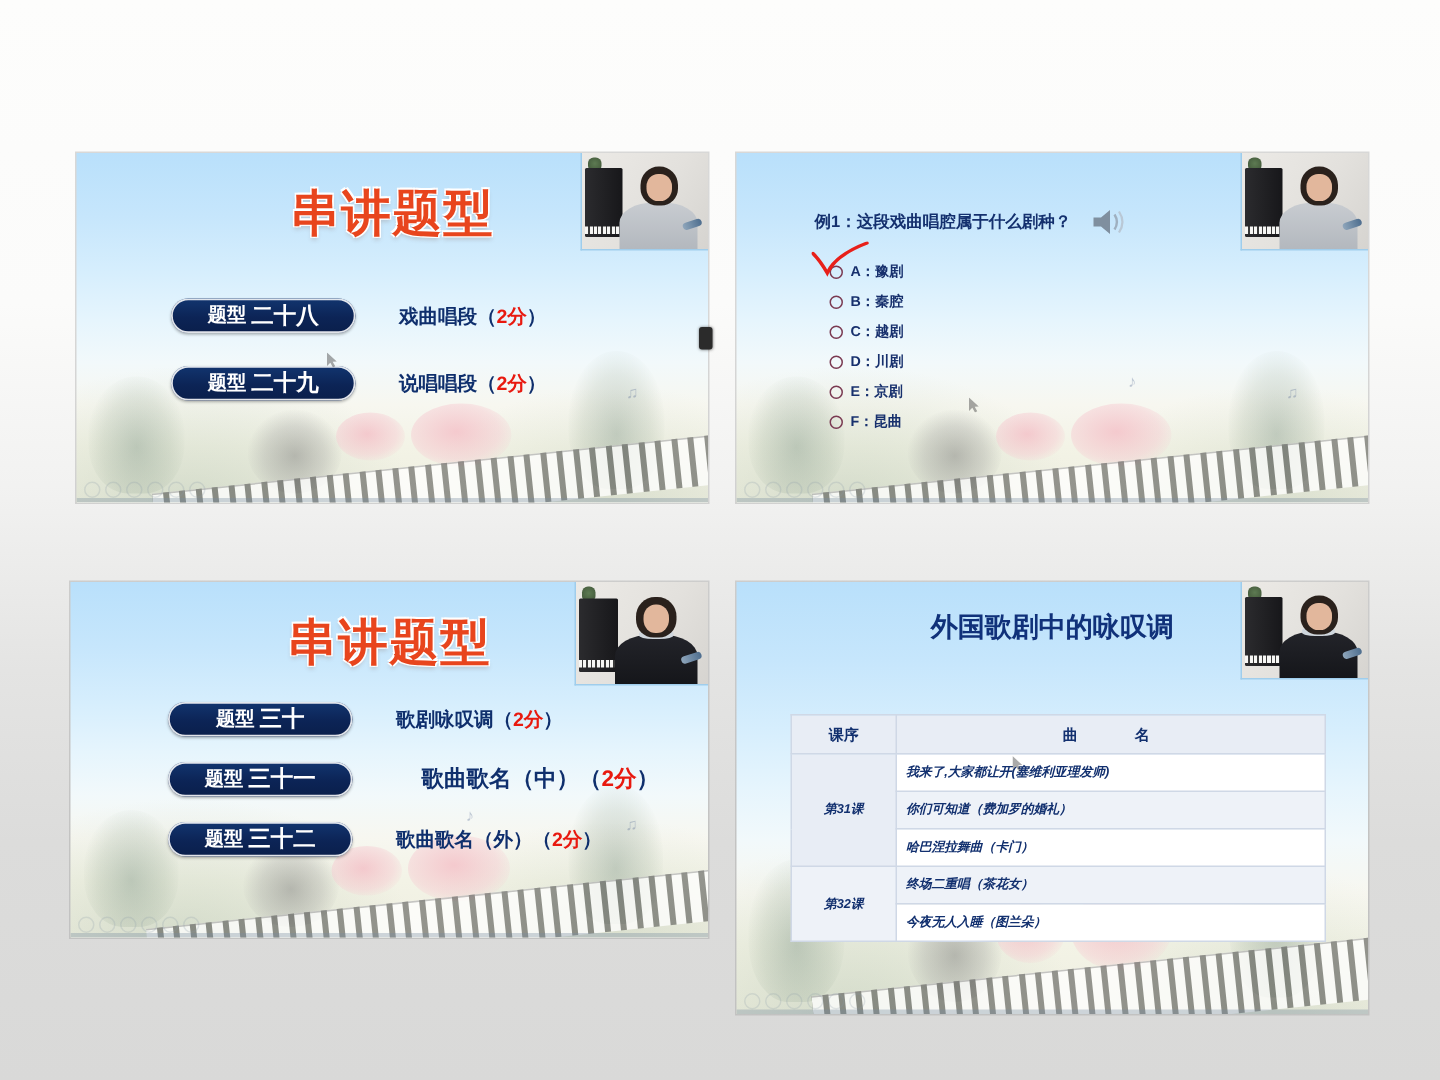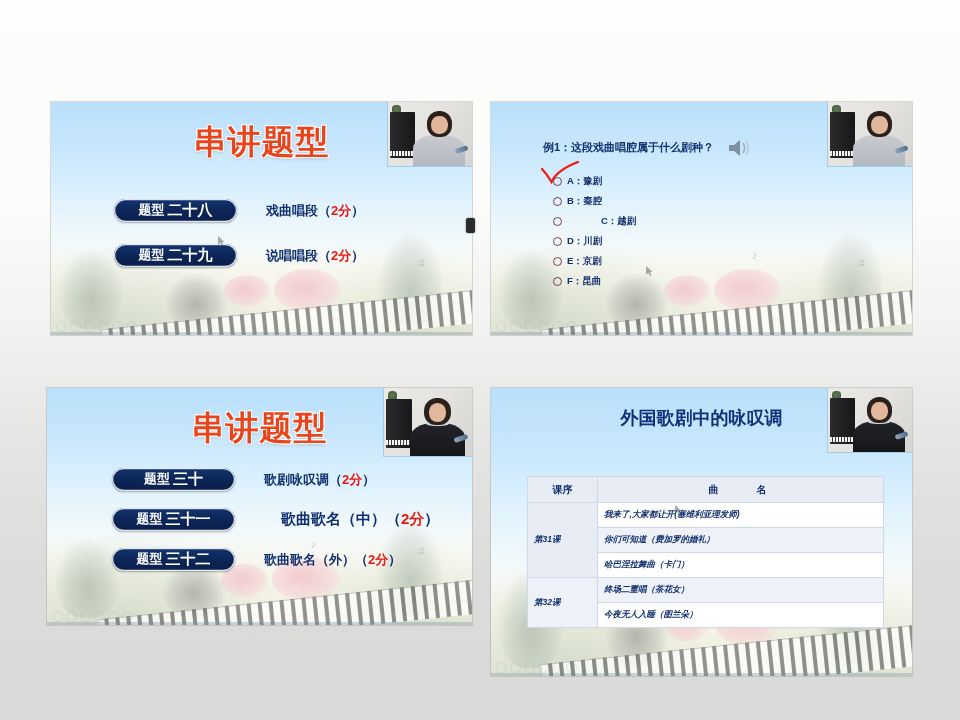--- a/index.html
+++ b/index.html
@@ -157,21 +157,21 @@
   
   .t-title { position:absolute; width:100%; text-align:center; color:#10317a; font-weight:bold; }
   .tbl { position:absolute; border-collapse:collapse; table-layout:fixed; }
   .tbl td, .tbl th {
     border:1px solid #cfd8e6;
     color:#12306f; font-weight:bold;
     padding:0 6px;
   }
   .tbl th { background:#e8edf5; text-align:center; font-size:10px; height:25px; }
   .tbl td { background:#ffffff; font-size:8.5px; height:24px; vertical-align:middle;font-style:italic; }
-  .tbl td.lesson { background:#e8edf5; font-size:8.5px; }
+  .tbl td.lesson { background:#e8edf5; text-align:center; font-size:8.5px; }
   .tbl tr.alt td { background:#eef2f8; }
   .sp { letter-spacing:.6em; }
 
   
   .edge-tab {
     position:absolute; width:9px; height:15px; border-radius:2px;
     background:#2b2b2b; box-shadow:0 0 2px rgba(0,0,0,.5);
   }
   
   .cursor { position:absolute; width:7px; height:10px; opacity:.45; }
@@ -276,21 +276,21 @@
       <span class="check" style="left:-12px; top:-14px;">
         <svg width="40" height="26" viewBox="0 0 40 26">
           <path d="M1 8 Q6 13 10.5 21 Q16 9 37 1" stroke="#e8201a" stroke-width="2.3" fill="none" stroke-linecap="round"></path>
         </svg>
       </span>
     </div>
     <div class="opt" style="margin-top:7px;">
       <span class="radio"></span>
       <span class="opt-label">B：秦腔</span>
     </div>
-    <div class="opt" style="margin-top:7px;gap:34px;">
+    <div class="opt" style="margin-top:7px;">
       <span class="radio"></span>
       <span class="opt-label">C：越剧</span>
     </div>
     <div class="opt" style="margin-top:7px;">
       <span class="radio"></span>
       <span class="opt-label">D：川剧</span>
     </div>
     <div class="opt" style="margin-top:7px;">
       <span class="radio"></span>
       <span class="opt-label">E：京剧</span>

